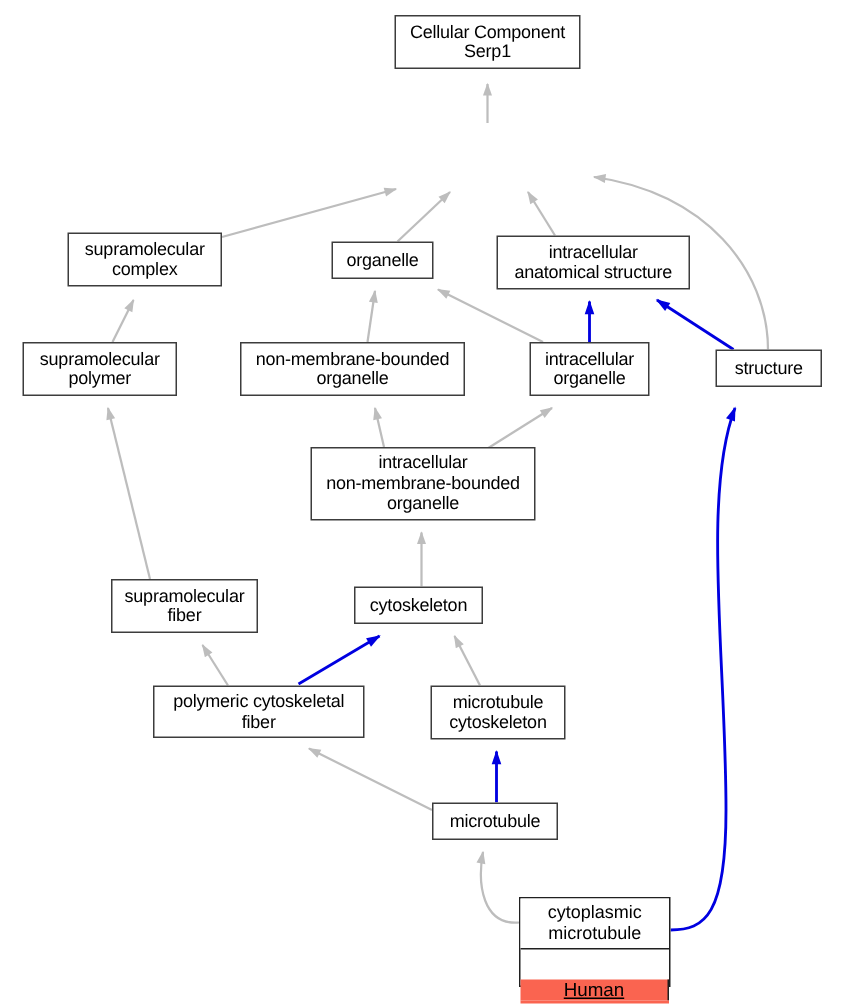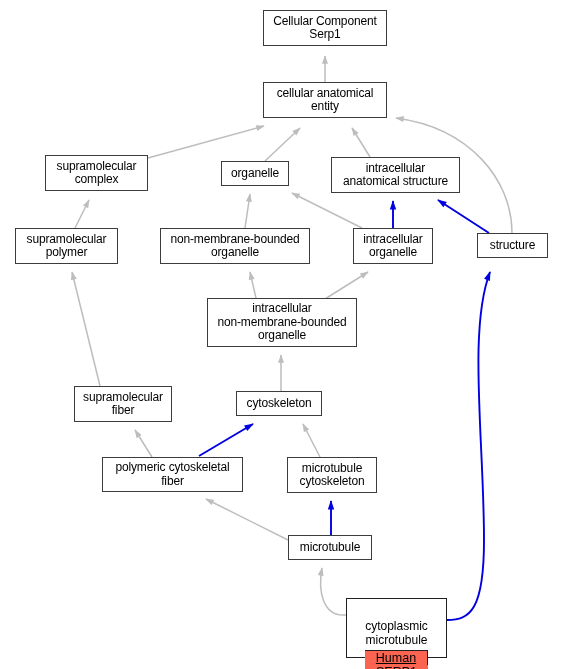--- a/index.html
+++ b/index.html
@@ -44,21 +44,22 @@
   .node-box.thin {
     border-width: 1.4px;
   }
   .gene-box {
     position: absolute;
     box-sizing: border-box;
     background: #ffffff;
     border: 1.6px solid #202020;
     display: flex;
     flex-direction: column;
-    padding: 18px;
+    padding: 0;
+    gap: 20px;
   }
   .gene-title {
     flex: 0 0 auto;
     height: 34px;
     display: flex;
     align-items: center;
     justify-content: center;
     text-align: center;
     font-size: 12px;
     line-height: 13.5px;
@@ -128,24 +129,20 @@
       <path d="M199,456 L253,424"></path>
       <path d="M331,535 L331,501"></path>
     </g>
   </svg>
 
   <div class="node-box" style="left:263px; top:10px; width:124px; height:36px;">
     <span>Cellular Component
 Serp1</span>
   </div>
 
-  <div class="node-box" style="left:263px; top:82px; width:124px; height:36px;">
-    <span>cellular anatomical
-entity</span>
-  </div>
 
   <div class="node-box" style="left:45px; top:155px; width:103px; height:36px;">
     <span>supramolecular
 complex</span>
   </div>
 
   <div class="node-box thin" style="left:221px; top:161px; width:68px; height:25px;">
     <span>organelle</span>
   </div>
 

